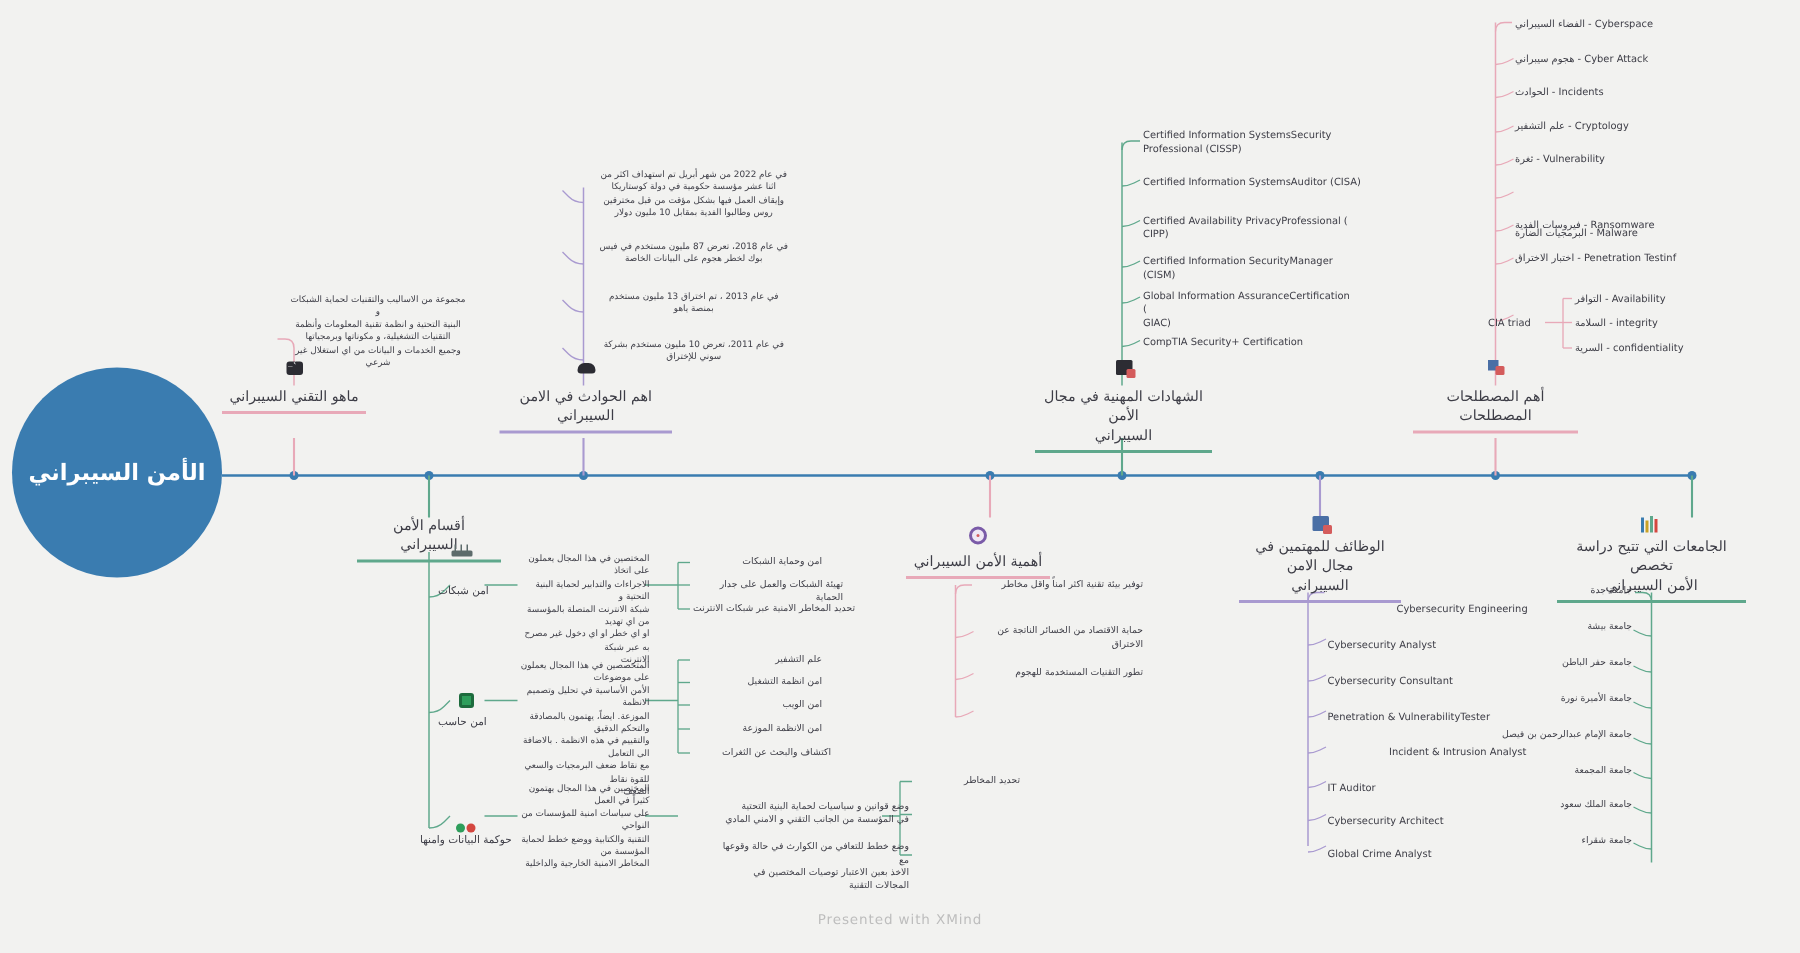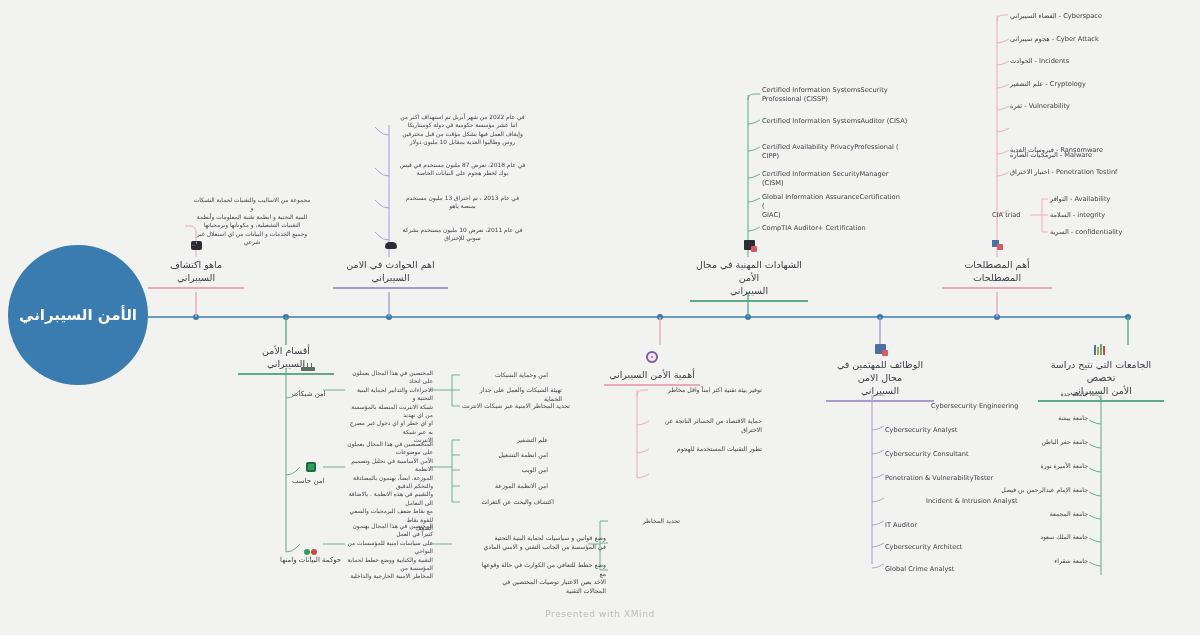--- a/index.html
+++ b/index.html
@@ -186,21 +186,21 @@
   </svg>
 
   <div class="central">
     <span>الأمن السيبراني</span>
   </div>
 
   <div class="topic" style="left:148px; top:258px; width:96px;">
     <div class="ticon">
         <span class="ic-terminal"></span>
       </div>
-    <div class="tlabel">ماهو اكتشاف السيبراني</div>
+    <div class="tlabel">ماهو التقني السيبراني</div>
     <div class="underline" style="background:#e8a9b8;"></div>
   </div>
   <div class="para" style="left:193px; top:196px; width:118px; text-align:center;">مجموعة من الاساليب والتقنيات لحماية الشبكات و
 البنية التحتية و انظمة تقنية المعلومات وأنظمة
 التقنيات التشغيلية، و مكوناتها وبرمجياتها
 وجميع الخدمات و البيانات من اي استغلال غير
 شرعي</div>
 
   <div class="topic" style="left:333px; top:258px; width:115px;">
     <div class="ticon">
@@ -229,21 +229,21 @@
     <div class="underline" style="background:#5fa88c;"></div>
   </div>
   <div class="leafEN" style="left:762px; top:86px; width:135px;">Certified Information SystemsSecurity
 Professional (CISSP)</div>
   <div class="leafEN" style="left:762px; top:117px; width:150px;">Certified Information SystemsAuditor (CISA)</div>
   <div class="leafEN" style="left:762px; top:143px; width:140px;">Certified Availability PrivacyProfessional (
 CIPP)</div>
   <div class="leafEN" style="left:762px; top:170px; width:150px;">Certified Information SecurityManager (CISM)</div>
   <div class="leafEN" style="left:762px; top:193px; width:140px;">Global Information AssuranceCertification (
 GIAC)</div>
-  <div class="leafEN" style="left:762px; top:224px; width:150px;">CompTIA Auditor+ Certification</div>
+  <div class="leafEN" style="left:762px; top:224px; width:150px;">CompTIA Security+ Certification</div>
 
   <div class="topic" style="left:942px; top:258px; width:110px;">
     <div class="ticon">
         <span class="ic-terms"></span>
       </div>
     <div class="tlabel">أهم المصطلحات المصطلحات</div>
     <div class="underline" style="background:#e8a9b8;"></div>
   </div>
   <div class="leafMIX" style="left:1010px; top:12px;">Cyberspace - الفضاء السيبراني</div>
   <div class="leafMIX" style="left:1010px; top:35px;">Cyber Attack - هجوم سيبراني</div>

